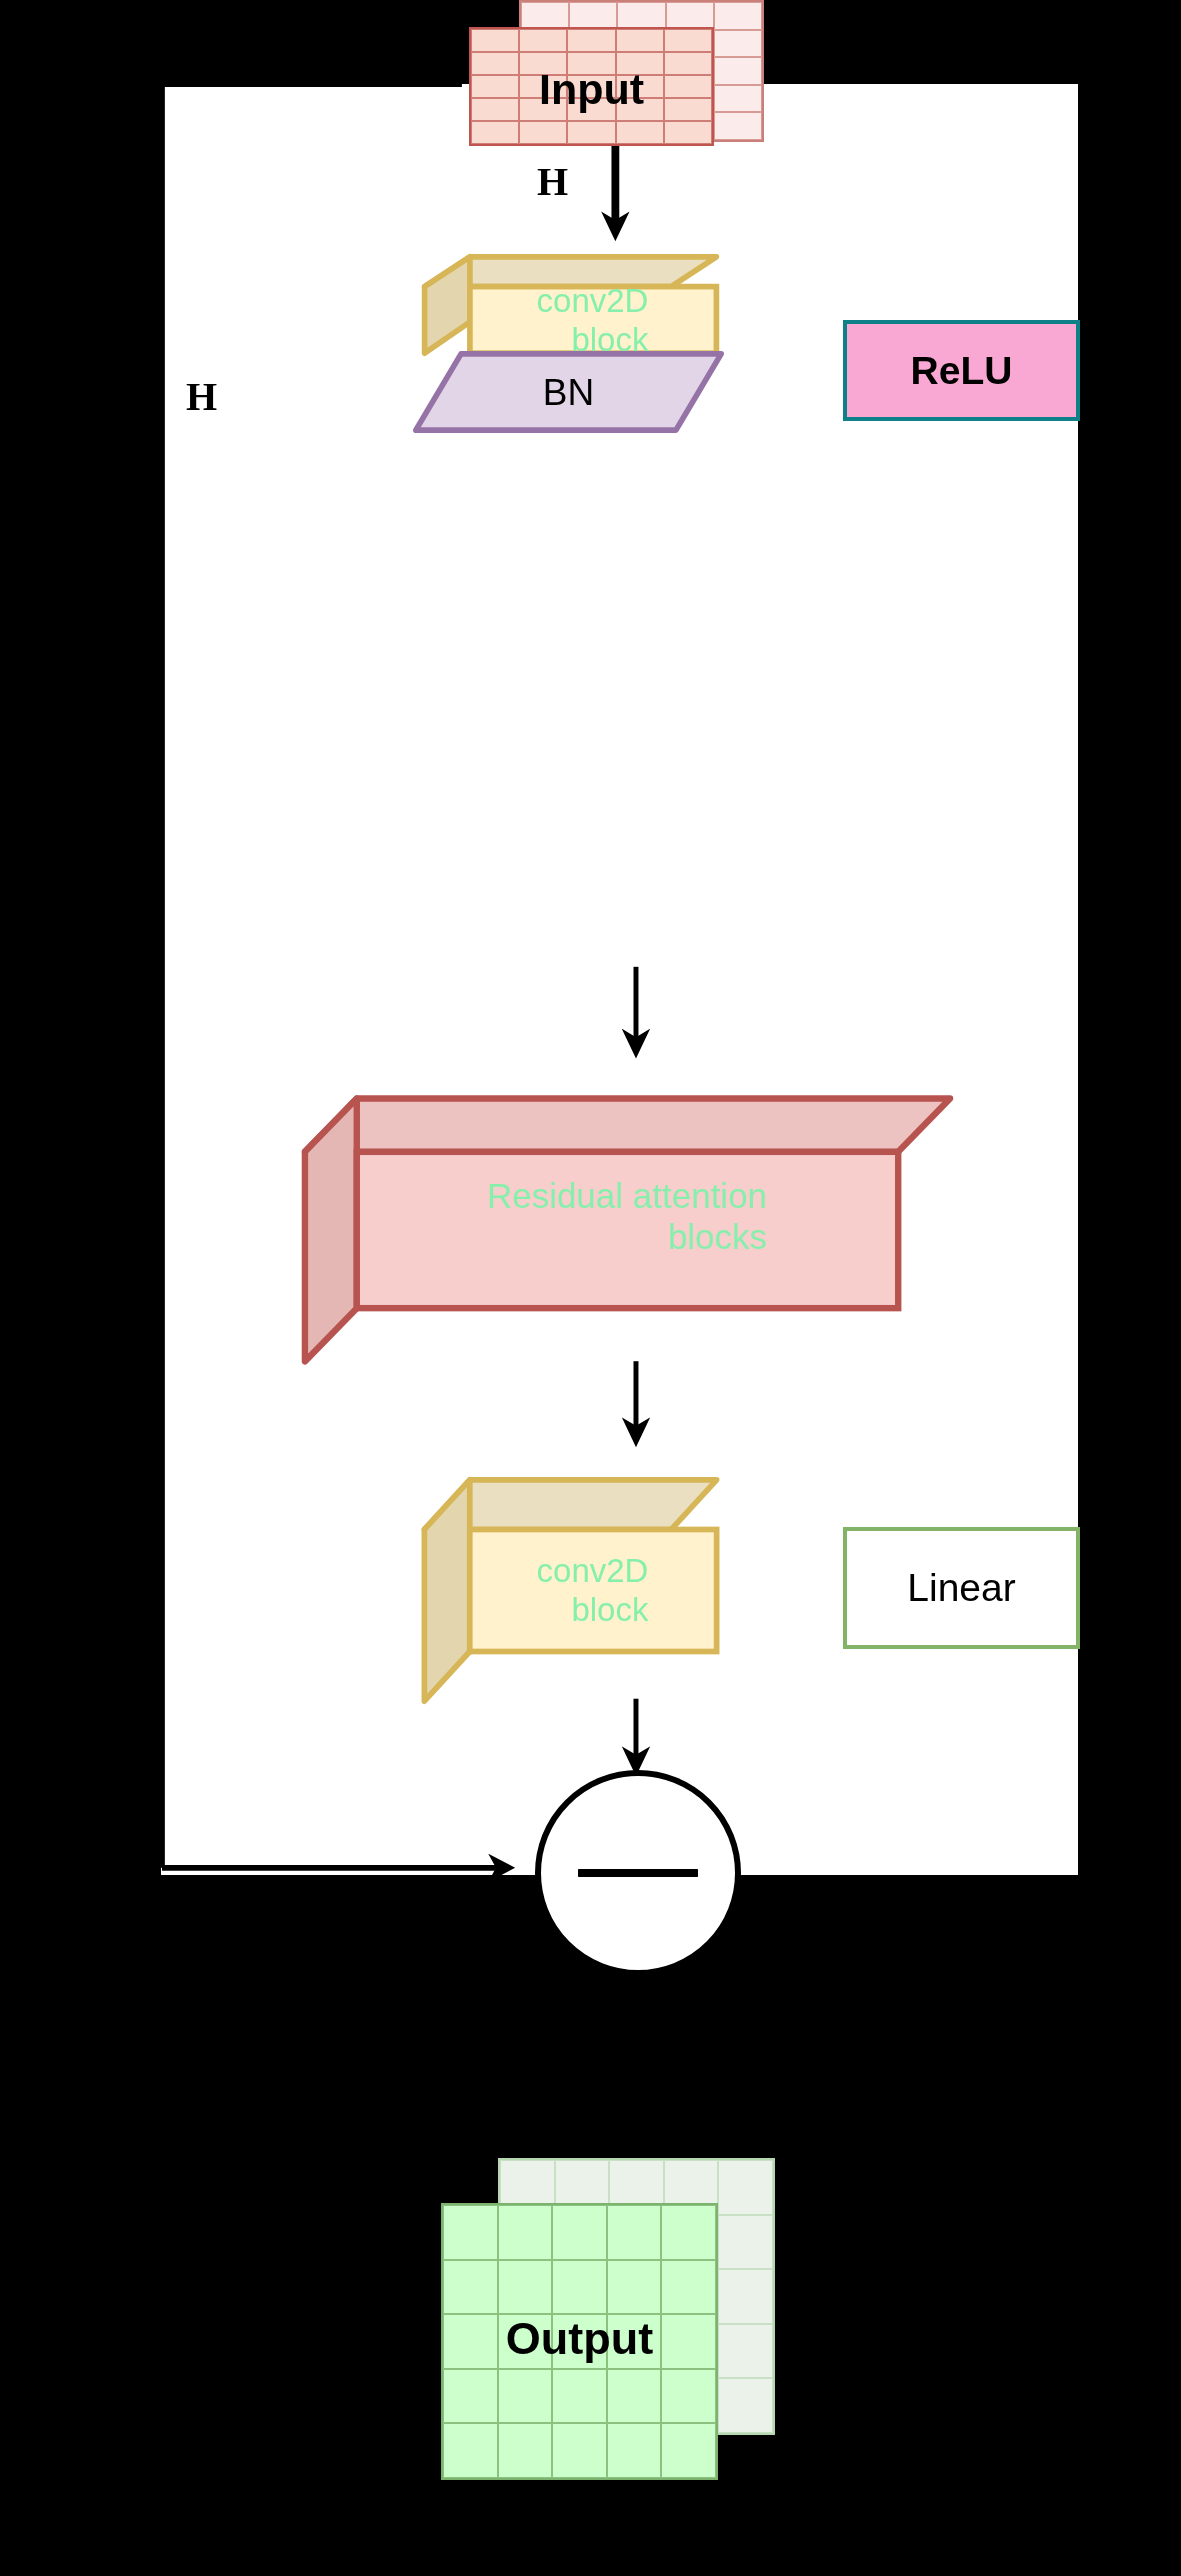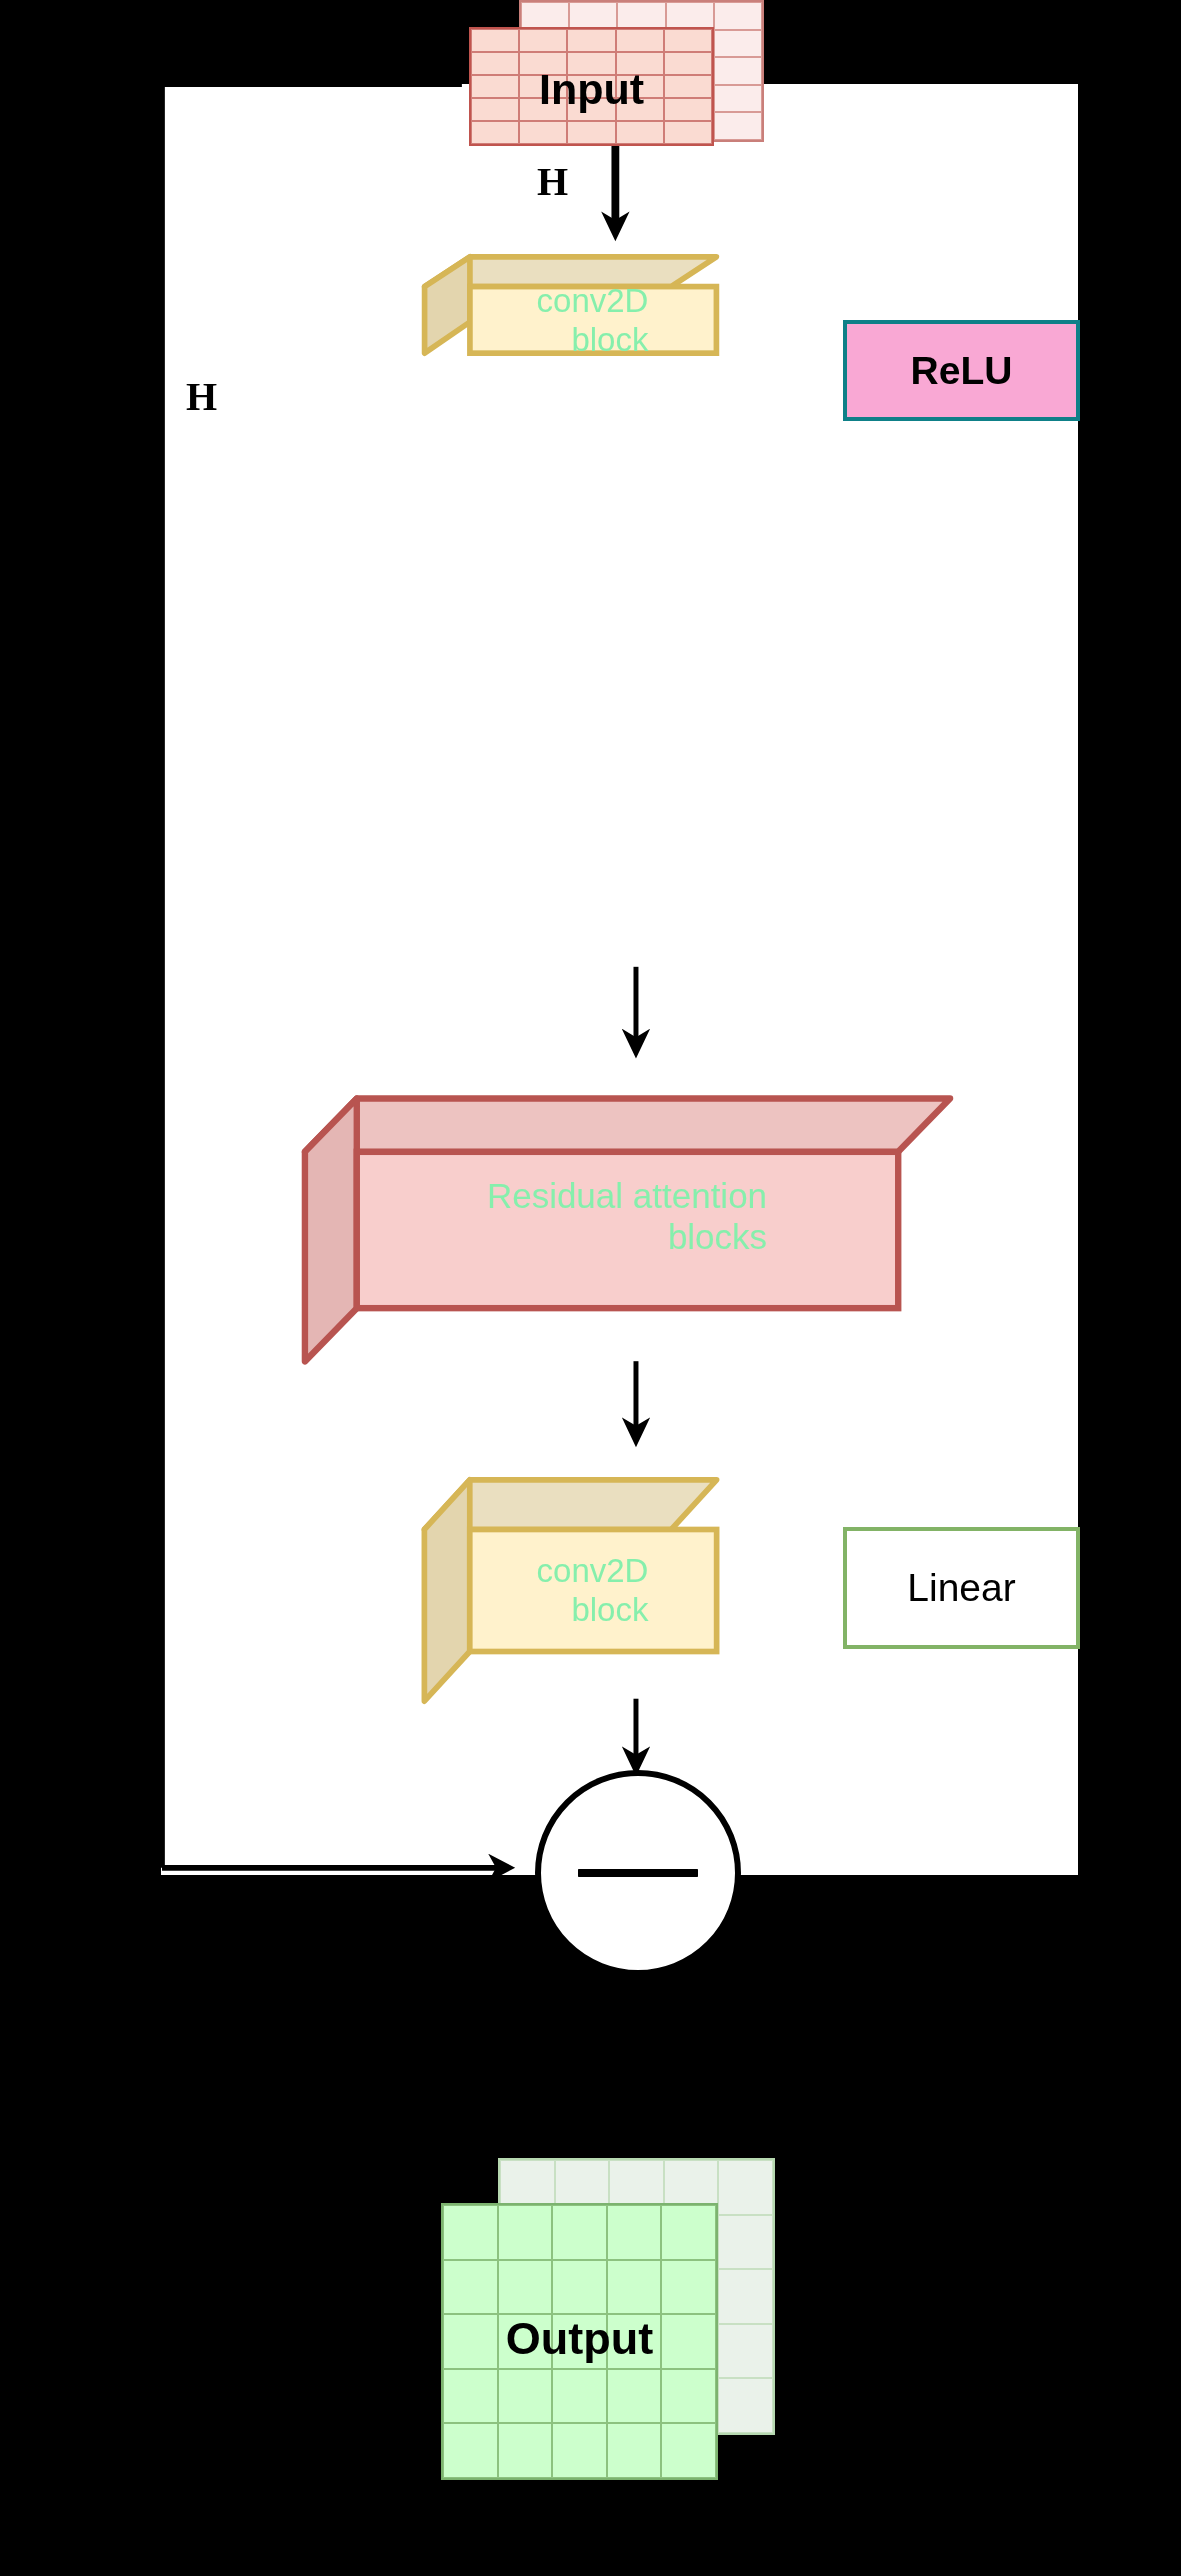--- a/index.html
+++ b/index.html
@@ -264,20 +264,26 @@
     <div class="face-label" style="left:48px; top:33px; width:247px; height:67px; font-size:33px;">conv2D
 block</div>
   </div>
 
   <div class="cube" style="left:421px; top:354px; width:299px; height:0px;"></div>
 
   <div class="sidebox relu" style="left:843px; top:320px; width:237px; height:101px; font-size:39px;">
     <span>ReLU</span>
   </div>
 
+  <div class="para" style="left:412px; top:351px; width:313px; height:82px;">
+    <svg width="313" height="82" viewBox="0 0 440 116">
+      <polygon points="68,4 436,4 372,112 4,112" fill="#e1d5e7" stroke="#9673a6" stroke-width="8" stroke-linejoin="round"></polygon>
+    </svg>
+    <div class="face-label" style="left:0; top:17px; height:50px; font-size:37px;">BN</div>
+  </div>
 
   <div class="cube" style="left:301px; top:1095px; width:653px; height:270px;">
     <svg width="653" height="270" viewBox="0 0 918 380">
 
       <polygon points="5,80 78,5 913,5 840,80" fill="#edc3c1" stroke="#b85450" stroke-width="9" stroke-linejoin="round"></polygon>
 
       <polygon points="5,80 78,5 78,300 5,375" fill="#e4b6b4" stroke="#b85450" stroke-width="9" stroke-linejoin="round"></polygon>
 
       <rect x="78" y="80" width="762" height="220" fill="#f8cecc" stroke="#b85450" stroke-width="9"></rect>
     </svg>

